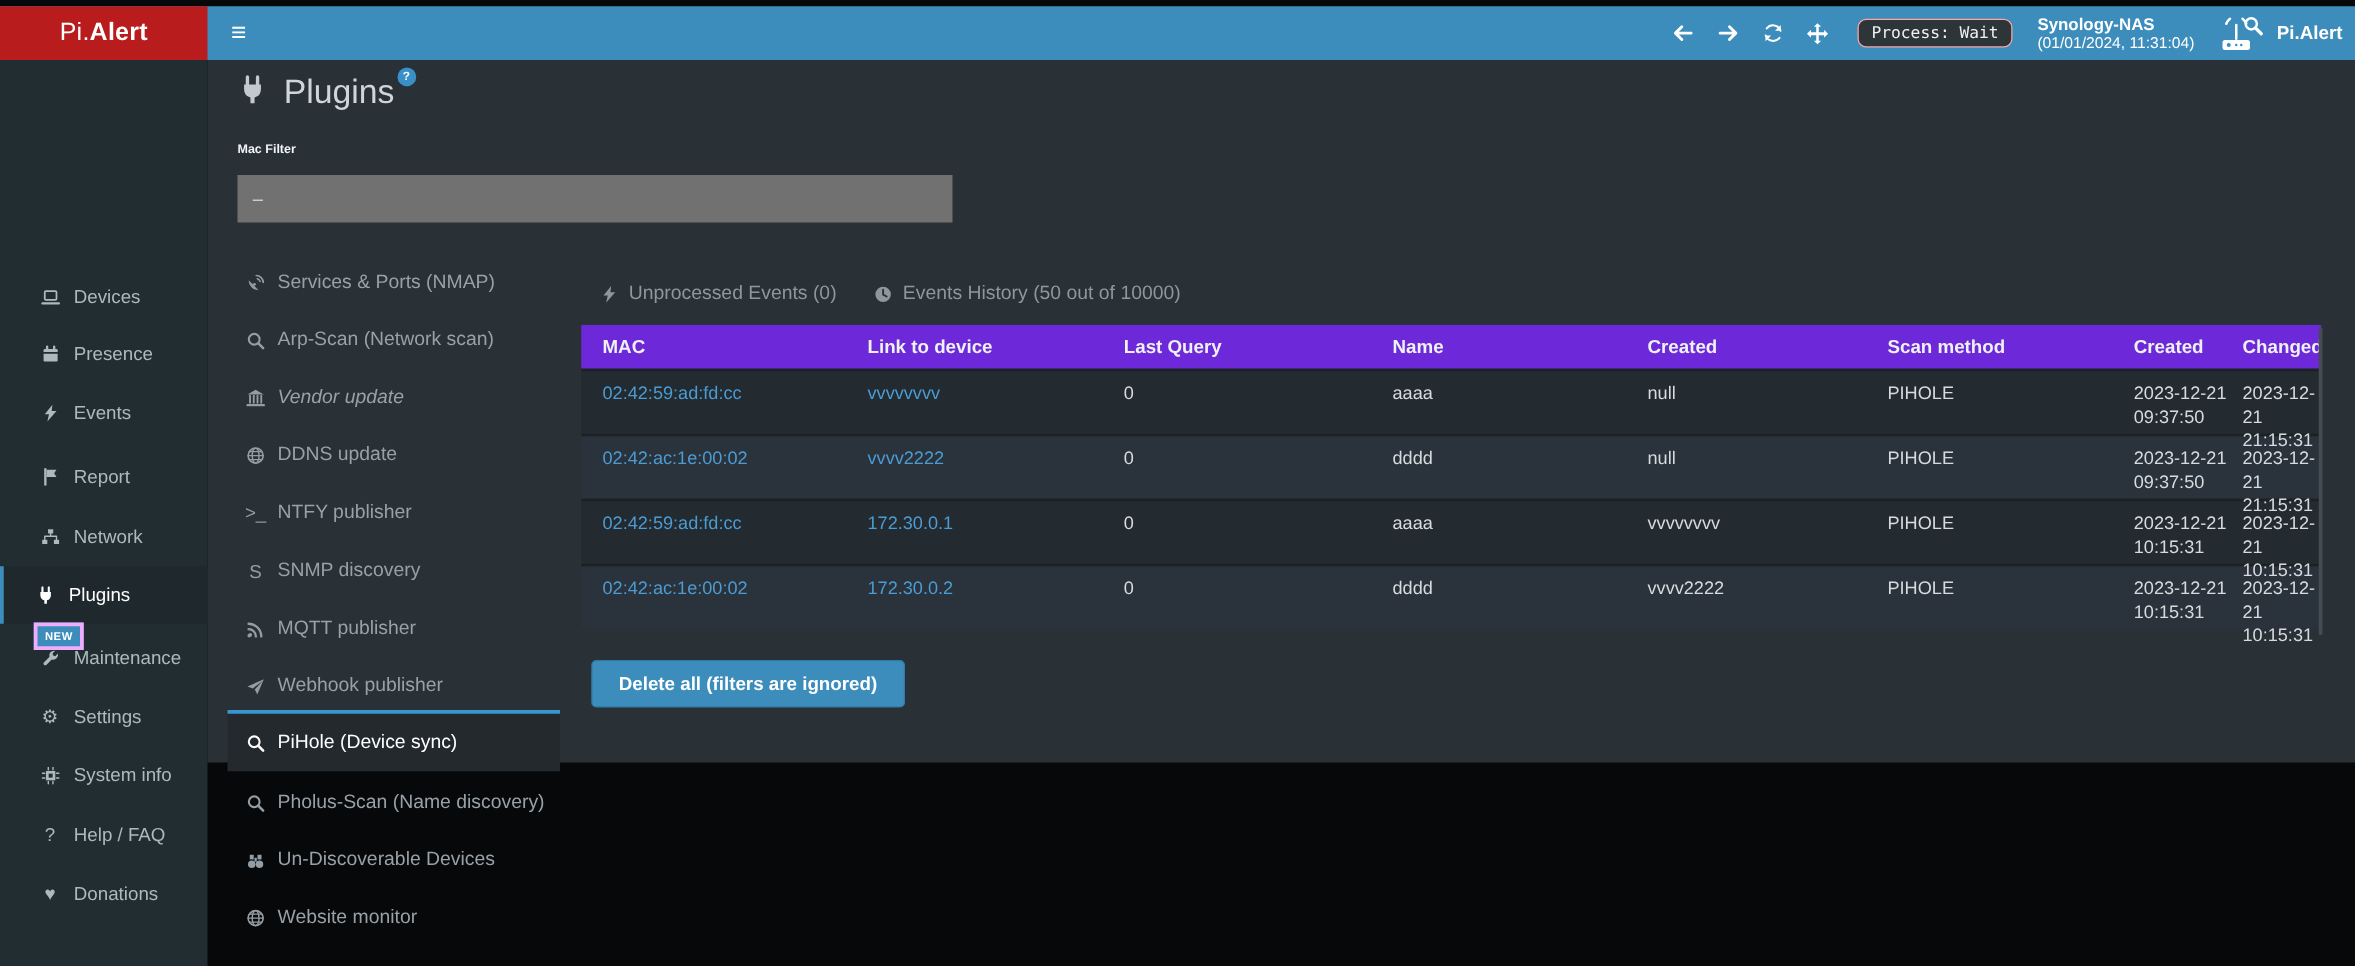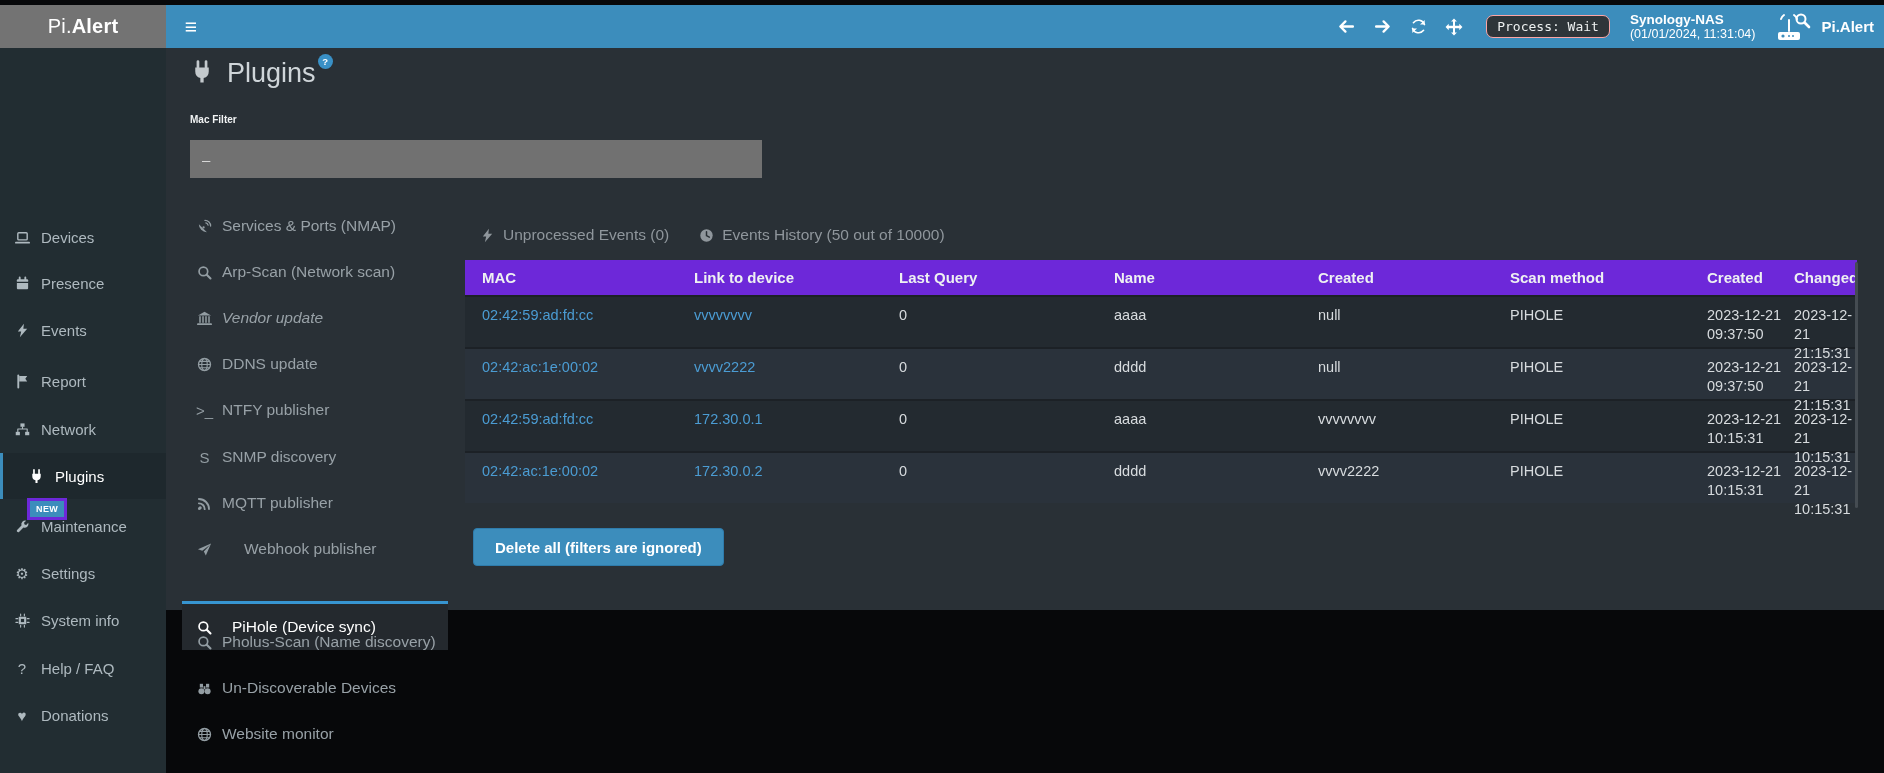--- a/index.html
+++ b/index.html
@@ -3,44 +3,44 @@
 <meta charset="utf-8">
 <style>
   html,body{margin:0;padding:0;background:#000;}
   .screen{position:relative;width:1884px;height:773px;background:#07080a;overflow:hidden;
           font-family:"Liberation Sans",sans-serif;color:#d7dbde;-webkit-font-smoothing:antialiased;}
   .icn{display:inline-flex;align-items:center;justify-content:center;line-height:1;}
   .icn svg{display:block;}
 
   
   .navbar{position:absolute;top:5px;left:0;right:0;height:43px;background:#3c8dbc;}
-  .brand{position:absolute;left:0;top:0;width:166px;height:43px;background:#737373;color:#fff;
+  .brand{position:absolute;left:0;top:0;width:166px;height:43px;background:#b91c1c;color:#fff;
          font-size:20px;display:flex;align-items:center;justify-content:center;letter-spacing:.2px;}
   .brand b{font-weight:bold;}
   .nav-toggle{position:absolute;left:168px;top:0;width:46px;height:43px;color:#fff;font-size:21px;
          display:flex;align-items:center;justify-content:center;cursor:pointer;}
   .nav-right{position:absolute;right:10px;top:0;height:43px;display:flex;align-items:center;}
   .nav-ic{width:36px;height:43px;display:flex;align-items:center;justify-content:center;color:#fff;cursor:pointer;}
   .proc-badge{margin-left:14px;background:#2e3539;border:1px solid #fca5a5;border-radius:7px;color:#eef1f1;
          font-family:"DejaVu Sans Mono",monospace;font-size:13px;padding:3px 10px;white-space:nowrap;}
   .host-block{margin-left:20px;color:#fff;line-height:15px;}
   .host-name{font-size:13.5px;font-weight:bold;}
   .host-date{font-size:12.5px;}
   .nav-router{margin-left:20px;color:#fff;}
   .nav-app{margin-left:10px;color:#fff;font-size:15px;font-weight:bold;}
 
   
   .sidebar{position:absolute;left:0;top:48px;width:166px;bottom:0;background:#222d32;}
   .side-logo{position:absolute;left:16px;top:10px;width:132px;height:112px;}
   .side-item{position:absolute;left:0;width:166px;height:46px;display:flex;align-items:center;
-         padding-left:12px;box-sizing:border-box;color:#aeb9bf;font-size:15px;cursor:pointer;}
+         padding-left:30px;box-sizing:border-box;color:#aeb9bf;font-size:15px;cursor:pointer;}
   .side-item .icn{width:20px;margin-right:9px;color:#aeb9bf;font-size:15px;}
   .side-item.active{background:#1e282d;border-left:3px solid #3c8dbc;padding-left:23px;color:#fff;}
   .side-item.active .icn{color:#fff;}
-  .new-badge{position:absolute;left:27px;top:450px;background:#3c8dbc;border:3px solid #6d28d9;
+  .new-badge{position:absolute;left:27px;top:450px;background:#3c8dbc;border:3px solid #f0abfc;
          color:#fff;font-size:9px;font-weight:bold;padding:3px 6px;letter-spacing:.4px;}
 
   
   .content-bg{position:absolute;left:166px;top:48px;width:1718px;height:562px;background:#293036;}
   .page-title{position:absolute;left:190px;top:56px;display:flex;align-items:flex-start;color:#cfd5d9;}
   .page-title .icn{color:#c3c9cd;margin-top:4px;}
   .page-title h1{margin:0 0 0 13px;font-size:27px;font-weight:normal;color:#cfd5d9;line-height:34px;}
   .help-badge{width:15px;height:15px;border-radius:50%;background:#3990c6;color:#fff;font-size:9.5px;
          font-weight:bold;display:flex;align-items:center;justify-content:center;margin:-2px 0 0 2px;cursor:pointer;}
   .filter-label{position:absolute;left:190px;top:114px;font-size:10px;font-weight:bold;color:#f1f3f4;}
@@ -300,29 +300,29 @@
       <div class="pmenu-item" style="top: 480px;">
         <span class="icn">
           <svg width="15" height="15" viewBox="0 0 16 16" fill="none" stroke="currentColor" stroke-width="1.5" stroke-linecap="round" stroke-linejoin="round">
             <path d="M2.5 13.5v0" stroke-width="3"></path>
             <circle cx="3.4" cy="12.6" r="1.6" fill="currentColor" stroke="none"></circle>
             <path d="M2 7.8a6.2 6.2 0 0 1 6.2 6.2M2 3.2A10.8 10.8 0 0 1 12.8 14" stroke-width="2"></path>
           </svg>
         </span>
         <span>MQTT publisher</span>
       </div>
-      <div class="pmenu-item" style="top: 526px; gap: 22px;">
+      <div class="pmenu-item" style="top: 526px;">
         <span class="icn">
           <svg width="15" height="15" viewBox="0 0 16 16" fill="none" stroke="currentColor" stroke-width="1.5" stroke-linecap="round" stroke-linejoin="round">
             <path fill="currentColor" stroke="none" d="M15 1.5 1 7.6l4.6 1.7L14 3 7.3 10.2 9.4 14.5z"></path>
           </svg>
         </span>
         <span>Webhook publisher</span>
       </div>
-      <div class="pmenu-item active" style="top: 601px; gap: 10px;">
+      <div class="pmenu-item active" style="top: 568px;">
         <span class="icn">
           <svg width="15" height="15" viewBox="0 0 16 16" fill="none" stroke="currentColor" stroke-width="1.5" stroke-linecap="round" stroke-linejoin="round">
             <circle cx="6.8" cy="6.8" r="4.6" stroke-width="1.8"></circle>
             <path d="M10.4 10.4 14.4 14.4" stroke-width="2.2"></path>
           </svg>
         </span>
         <span>PiHole (Device sync)</span>
       </div>
       <div class="pmenu-item" style="top: 619px;">
         <span class="icn">

